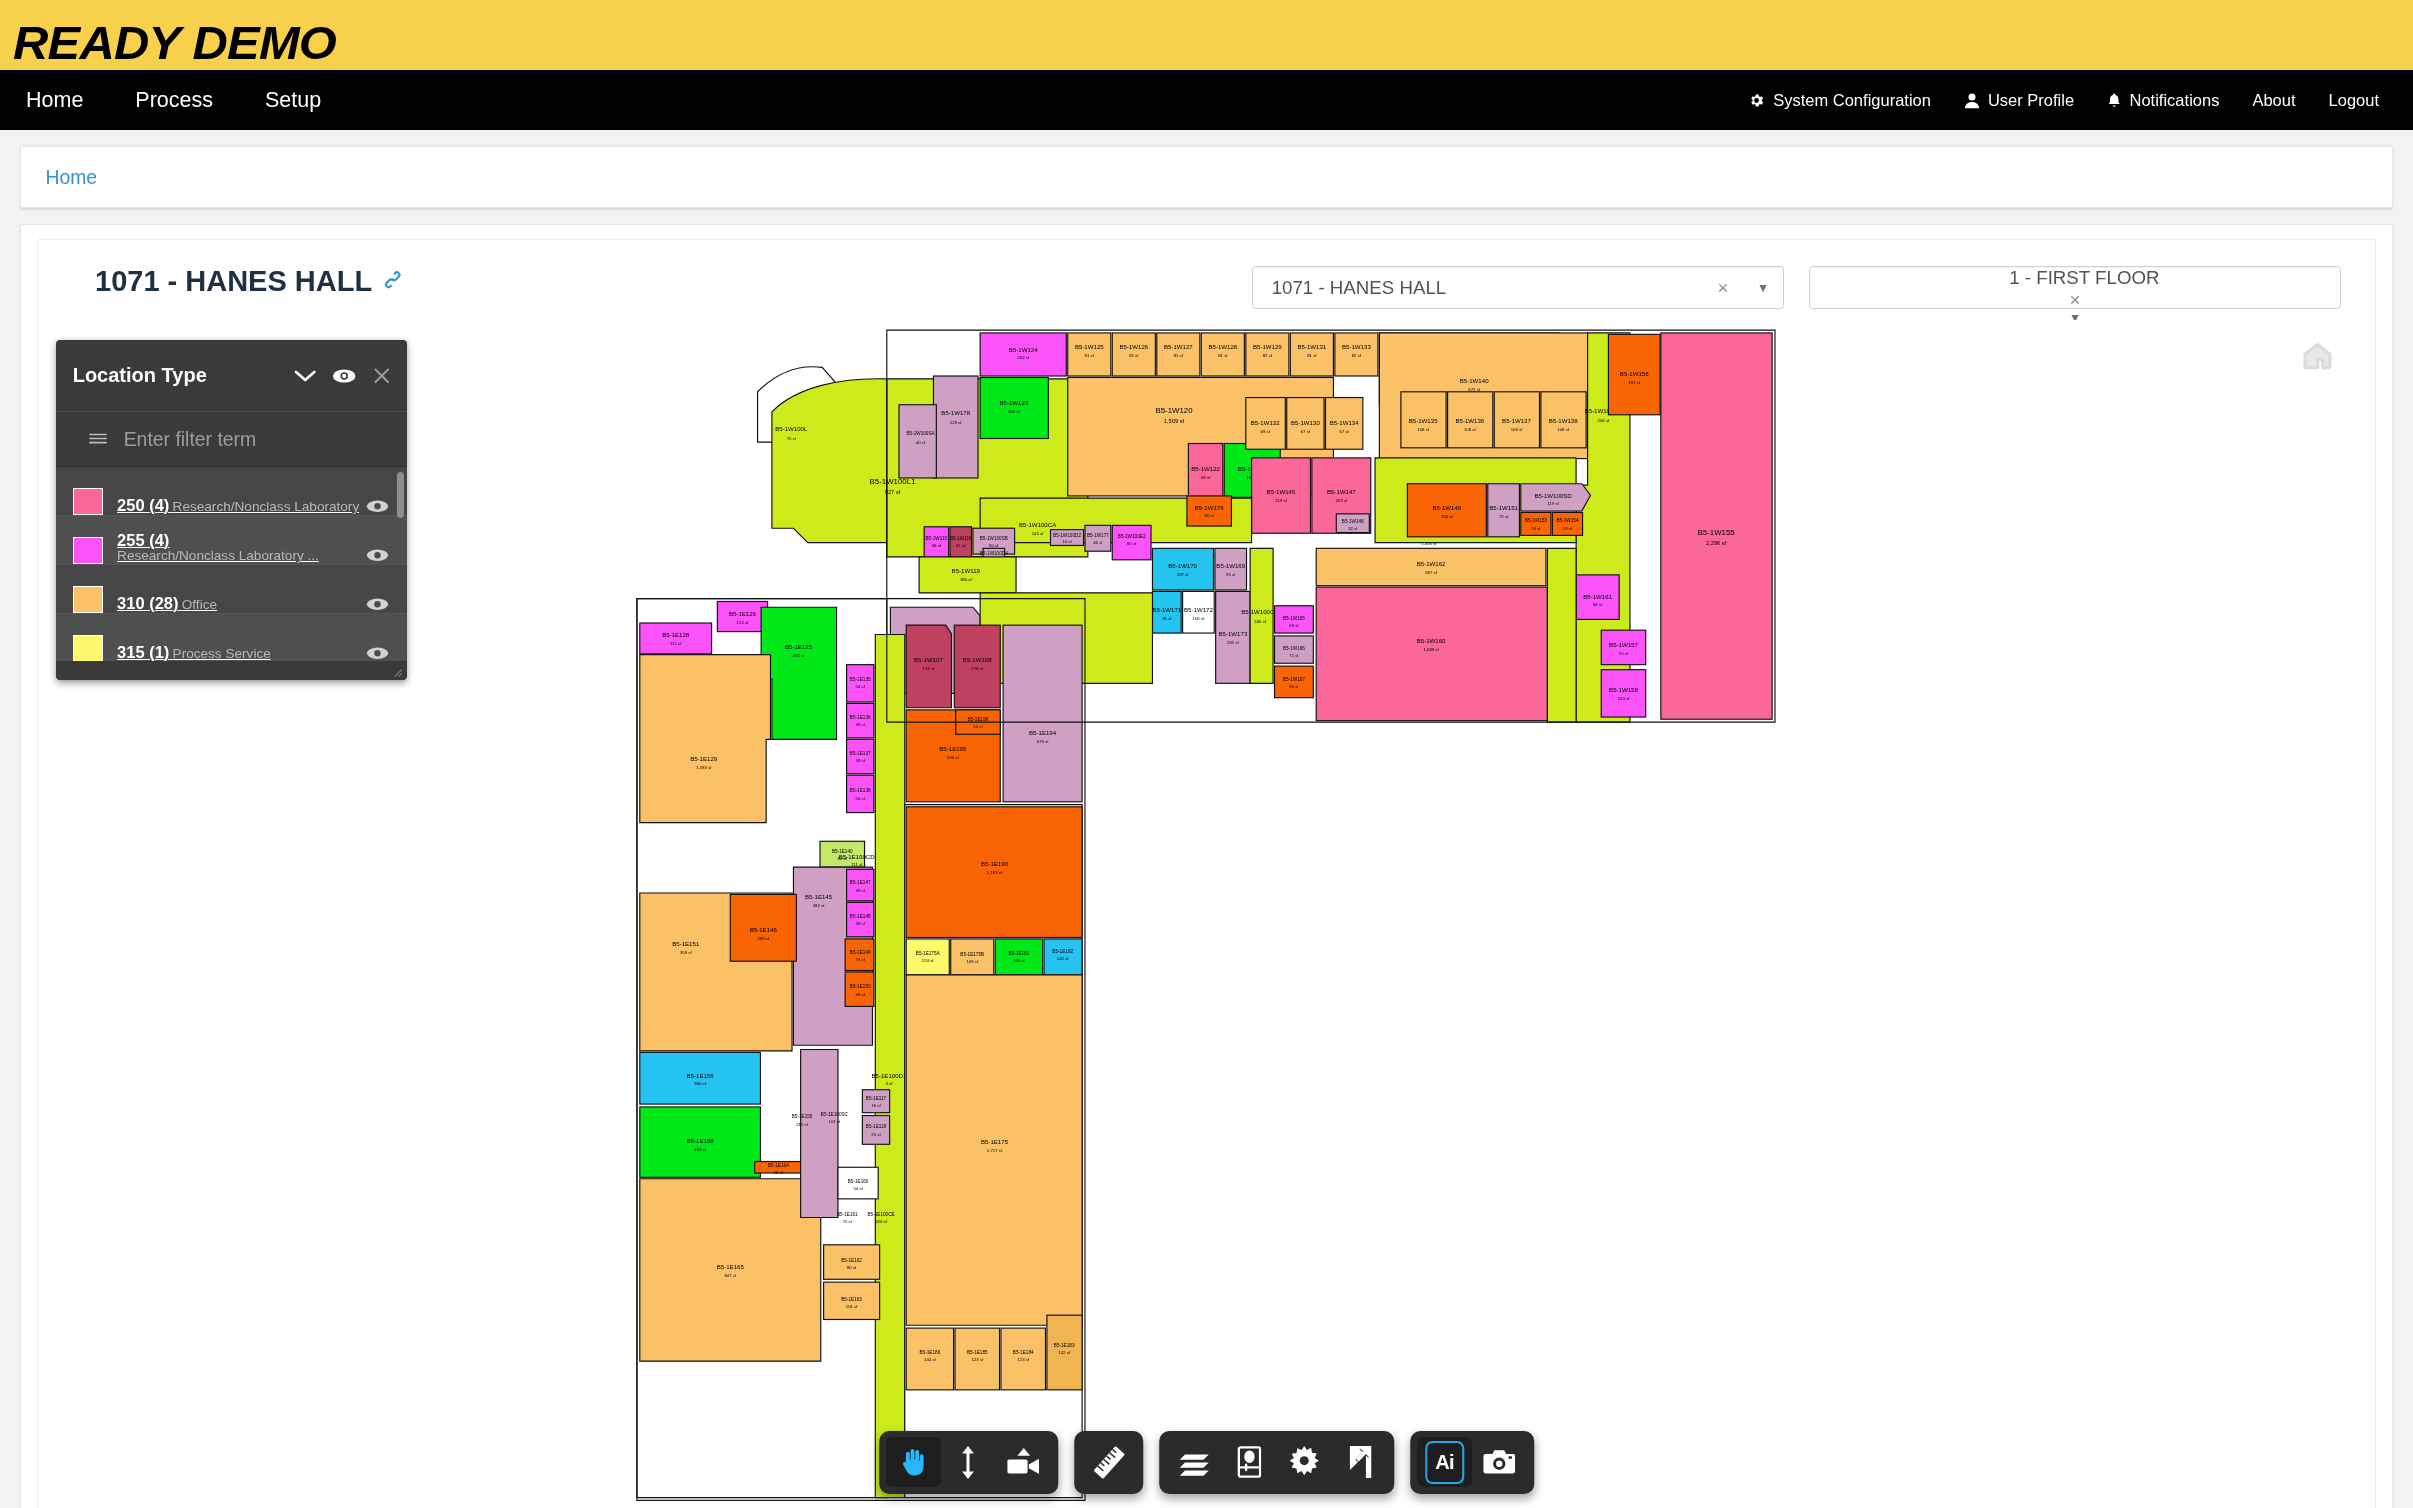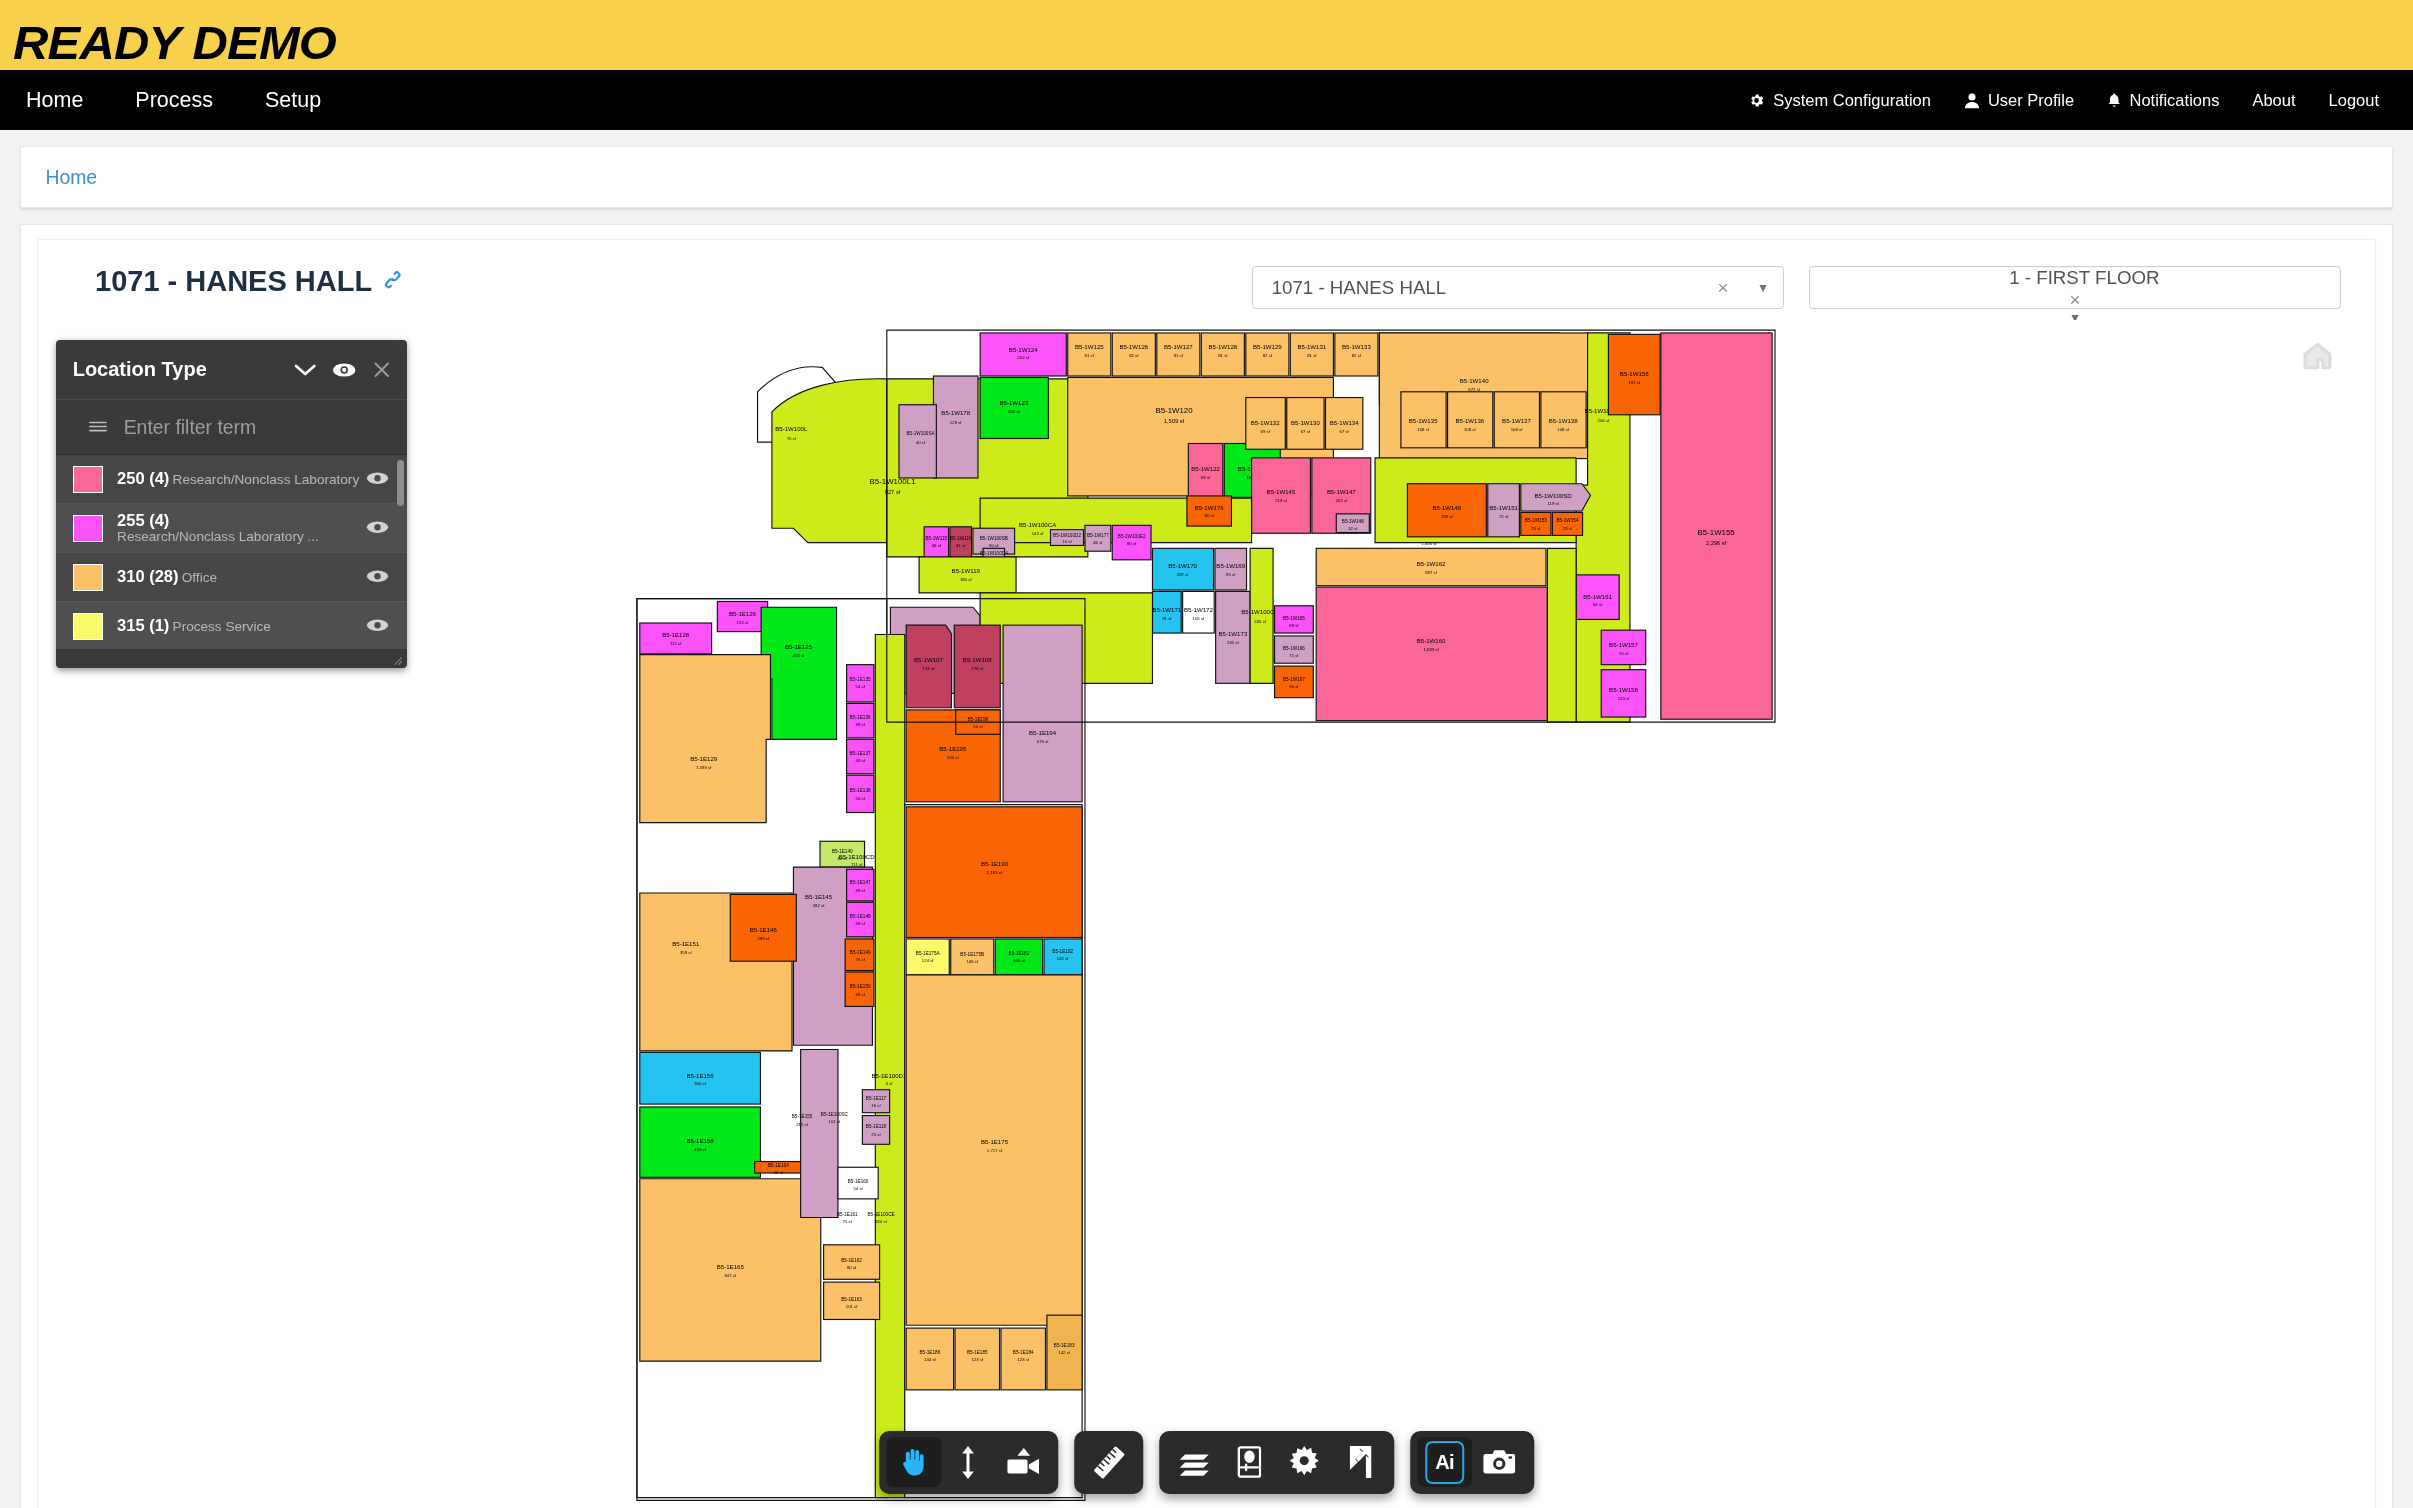--- a/index.html
+++ b/index.html
@@ -98,41 +98,41 @@
   }
 
   
   .legend {
     position: absolute; left: 17px; top: 20px; width: 351px;
     background: #3a3a3a; border-radius: 4.3px; z-index: 50;
     box-shadow: 0 2.2px 7.2px rgba(0,0,0,.4);
     color: #fff; overflow: hidden;
   }
   .legend-head {
-    height: 60px; display: flex; align-items: center; padding: 0 14.4px 0 17px;
+    height: 72px; display: flex; align-items: center; padding: 0 14.4px 0 17px;
     border-bottom: 0.7px solid #4a4a4a; background: #3a3a3a;
   }
   .legend-title { font-size: 20px; font-weight: 700; flex: 1; }
   .legend-head .hicon { margin-left: 14.4px; cursor: pointer; display:flex; align-items:center; }
   .legend-filter {
     height: 55px; display: flex; align-items: center; gap: 16px;
     padding: 0 32px; background: #3a3a3a; border-bottom: 0.7px solid #2b2b2b;
   }
   .legend-filter input {
     background: transparent; border: none; outline: none;
     color: #d8d8d8; font-size: 19.4px; font-family: "Liberation Sans", sans-serif;
     width: 100%;
   }
   .legend-filter input::placeholder { color: #9d9d9d; }
   .legend-list {
     background: #4a4a4a; max-height: 194px; overflow: hidden; position: relative;
   }
   .legend-item {
-    display: flex; align-items: center; height: 49px; padding: 0 16px 0 17px;
-    border-bottom: 0.7px solid #555; cursor: pointer;
+    display: flex; align-items: flex-end; height: 49px; padding: 0 16px 0 17px;
+    border-bottom: 0.7px solid #555; cursor: pointer; text-decoration: underline;
   }
   .legend-item:nth-child(odd) { background: #464646; }
   .legend-item:nth-child(even) { background: #4f4f4f; }
   .swatch { width: 30px; height: 27px; border: 1.4px solid #fff; flex: none; }
   .legend-text { flex: 1; margin-left: 14.4px; overflow: hidden; }
   .legend-code { font-size: 16.5px; font-weight: 700; color: #fff; line-height: 1.05; }
   .legend-desc {
     font-size: 13.6px; color: #b9b9b9; line-height: 1.1;
     white-space: nowrap; overflow: hidden; text-overflow: ellipsis;
   }

